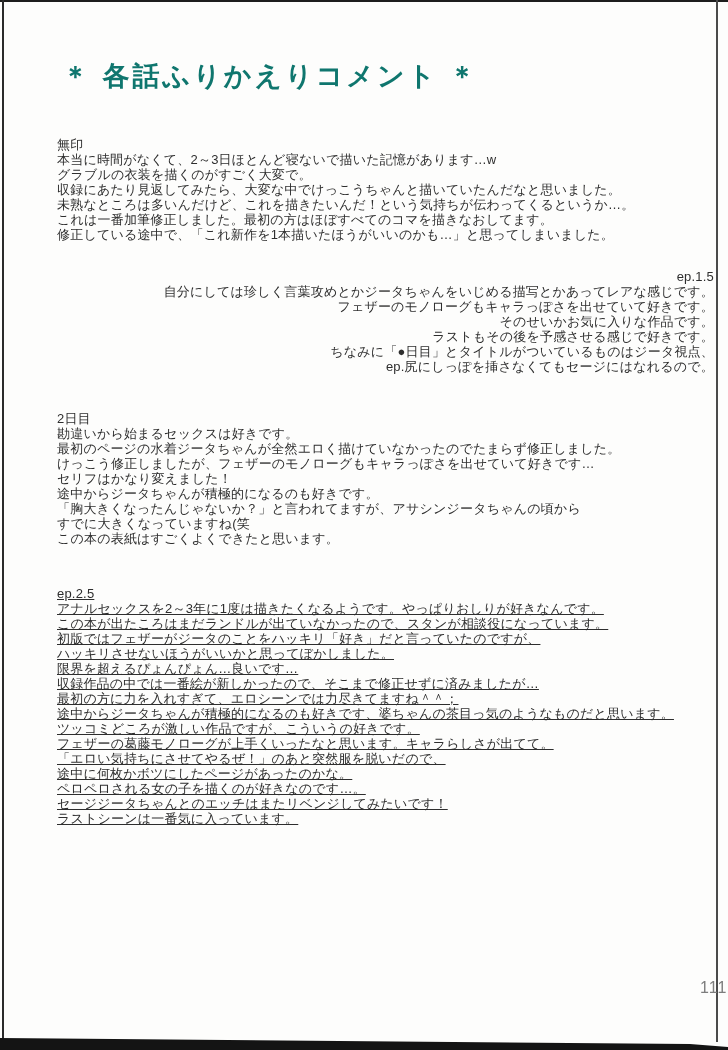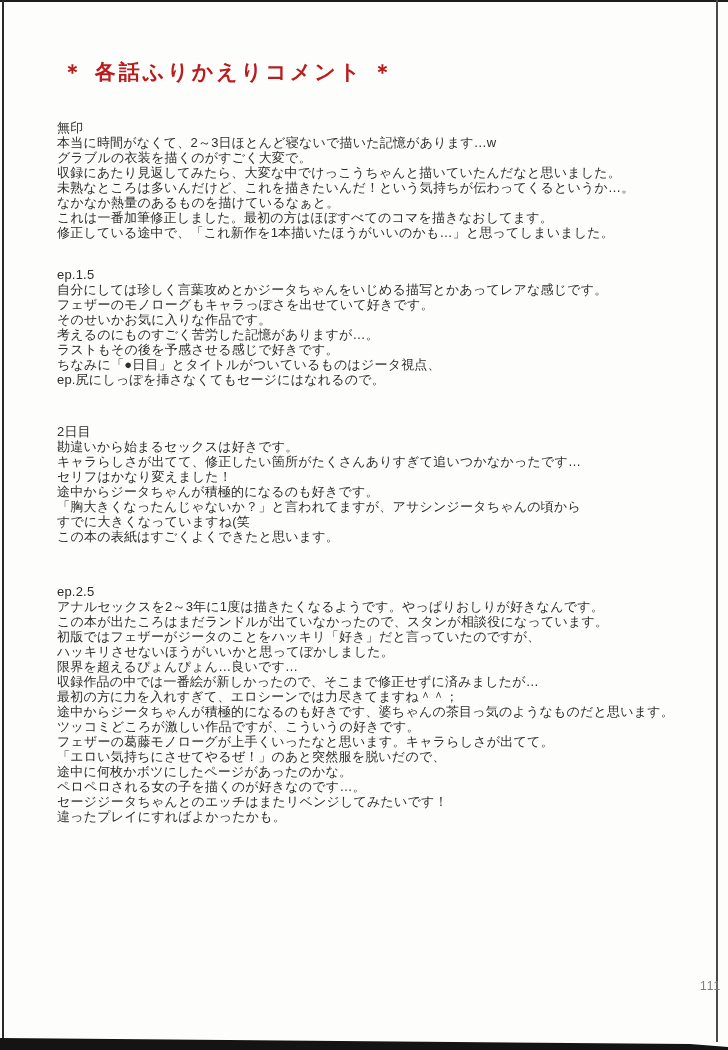--- a/index.html
+++ b/index.html
@@ -39,50 +39,50 @@
     left: 0; top: 1036px;
     width: 728px; height: 14px;
     background: #141414;
     clip-path: polygon(0 2px, 690px 8px, 728px 11px, 728px 14px, 0 14px);
   }
   .title {
     position: absolute;
     left: 62px;
     top: 58px;
     margin: 0;
-    font-size: 21px;
+    font-size: 27px;
     font-weight: 700;
     letter-spacing: 3px;
-    color: #b91c1c;
+    color: #0f766e;
     white-space: nowrap;
   }
   .content {
     position: absolute;
     left: 57px;
     top: 120px;
     right: 14px;
     color: #2e2e2e;
   }
   .comment-section {
-    margin: 0 0 27px 0;
+    margin: 17px 0 27px 0;
   }
-  .comment-section:nth-child(2) { margin-bottom: 37px; }
+  .comment-section:nth-child(2) { margin-bottom: 37px; text-align: right; }
   .comment-section:nth-child(3) { margin-bottom: 40px; }
-  .comment-section:nth-child(4) { margin-bottom: 0; }
+  .comment-section:nth-child(4) { margin-bottom: 0; text-decoration: underline; }
   .sec-heading, .line {
     font-size: 13px;
     line-height: 15px;
     letter-spacing: 0.2px;
     white-space: nowrap;
   }
   .page-number {
     position: absolute;
     top: 979px;
     left: 700px;
-    font-size: 12px;
+    font-size: 16px;
     letter-spacing: 1px;
     color: #7d7d7d;
   }
 </style>
 </head>
 <body>
 
 <div class="page">
   <div class="border-top"></div>
   <div class="border-left"></div>
@@ -91,38 +91,37 @@
 
   <h1 class="title">＊ 各話ふりかえりコメント ＊</h1>
 
   <main class="content">
       <section class="comment-section">
         <div class="sec-heading">無印</div>
         <div class="line">本当に時間がなくて、2～3日ほとんど寝ないで描いた記憶があります…w</div>
         <div class="line">グラブルの衣装を描くのがすごく大変で。</div>
         <div class="line">収録にあたり見返してみたら、大変な中でけっこうちゃんと描いていたんだなと思いました。</div>
         <div class="line">未熟なところは多いんだけど、これを描きたいんだ！という気持ちが伝わってくるというか…。</div>
-        <div class="line">なかなか熱量のあるものを描けているなぁと。</div>
         <div class="line">これは一番加筆修正しました。最初の方はほぼすべてのコマを描きなおしてます。</div>
         <div class="line">修正している途中で、「これ新作を1本描いたほうがいいのかも…」と思ってしまいました。</div>
       </section>
       <section class="comment-section">
         <div class="sec-heading">ep.1.5</div>
         <div class="line">自分にしては珍しく言葉攻めとかジータちゃんをいじめる描写とかあってレアな感じです。</div>
         <div class="line">フェザーのモノローグもキャラっぽさを出せていて好きです。</div>
         <div class="line">そのせいかお気に入りな作品です。</div>
-        <div class="line">考えるのにものすごく苦労した記憶がありますが…。</div>
         <div class="line">ラストもその後を予感させる感じで好きです。</div>
         <div class="line">ちなみに「●日目」とタイトルがついているものはジータ視点、</div>
         <div class="line">ep.尻にしっぽを挿さなくてもセージにはなれるので。</div>
       </section>
       <section class="comment-section">
         <div class="sec-heading">2日目</div>
         <div class="line">勘違いから始まるセックスは好きです。</div>
-        <div class="line">キャラらしさが出てて、修正したい箇所がたくさんありすぎて追いつかなかったです…</div>
+        <div class="line">最初のページの水着ジータちゃんが全然エロく描けていなかったのでたまらず修正しました。</div>
+        <div class="line">けっこう修正しましたが、フェザーのモノローグもキャラっぽさを出せていて好きです…</div>
         <div class="line">セリフはかなり変えました！</div>
         <div class="line">途中からジータちゃんが積極的になるのも好きです。</div>
         <div class="line">「胸大きくなったんじゃないか？」と言われてますが、アサシンジータちゃんの頃から</div>
         <div class="line">すでに大きくなっていますね(笑</div>
         <div class="line">この本の表紙はすごくよくできたと思います。</div>
       </section>
       <section class="comment-section">
         <div class="sec-heading">ep.2.5</div>
         <div class="line">アナルセックスを2～3年に1度は描きたくなるようです。やっぱりおしりが好きなんです。</div>
         <div class="line">この本が出たころはまだランドルが出ていなかったので、スタンが相談役になっています。</div>
@@ -131,18 +130,18 @@
         <div class="line">限界を超えるぴょんぴょん…良いです…</div>
         <div class="line">収録作品の中では一番絵が新しかったので、そこまで修正せずに済みましたが…</div>
         <div class="line">最初の方に力を入れすぎて、エロシーンでは力尽きてますね＾＾；</div>
         <div class="line">途中からジータちゃんが積極的になるのも好きです、婆ちゃんの茶目っ気のようなものだと思います。</div>
         <div class="line">ツッコミどころが激しい作品ですが、こういうの好きです。</div>
         <div class="line">フェザーの葛藤モノローグが上手くいったなと思います。キャラらしさが出てて。</div>
         <div class="line">「エロい気持ちにさせてやるぜ！」のあと突然服を脱いだので、</div>
         <div class="line">途中に何枚かボツにしたページがあったのかな。</div>
         <div class="line">ペロペロされる女の子を描くのが好きなのです…。</div>
         <div class="line">セージジータちゃんとのエッチはまたリベンジしてみたいです！</div>
-        <div class="line">違ったプレイにすればよかったかも。</div>
+        <div class="line">ラストシーンは一番気に入っています。</div>
       </section>
     </main>
 
   <div class="page-number">111</div>
 </div>
 
 </body></html>

